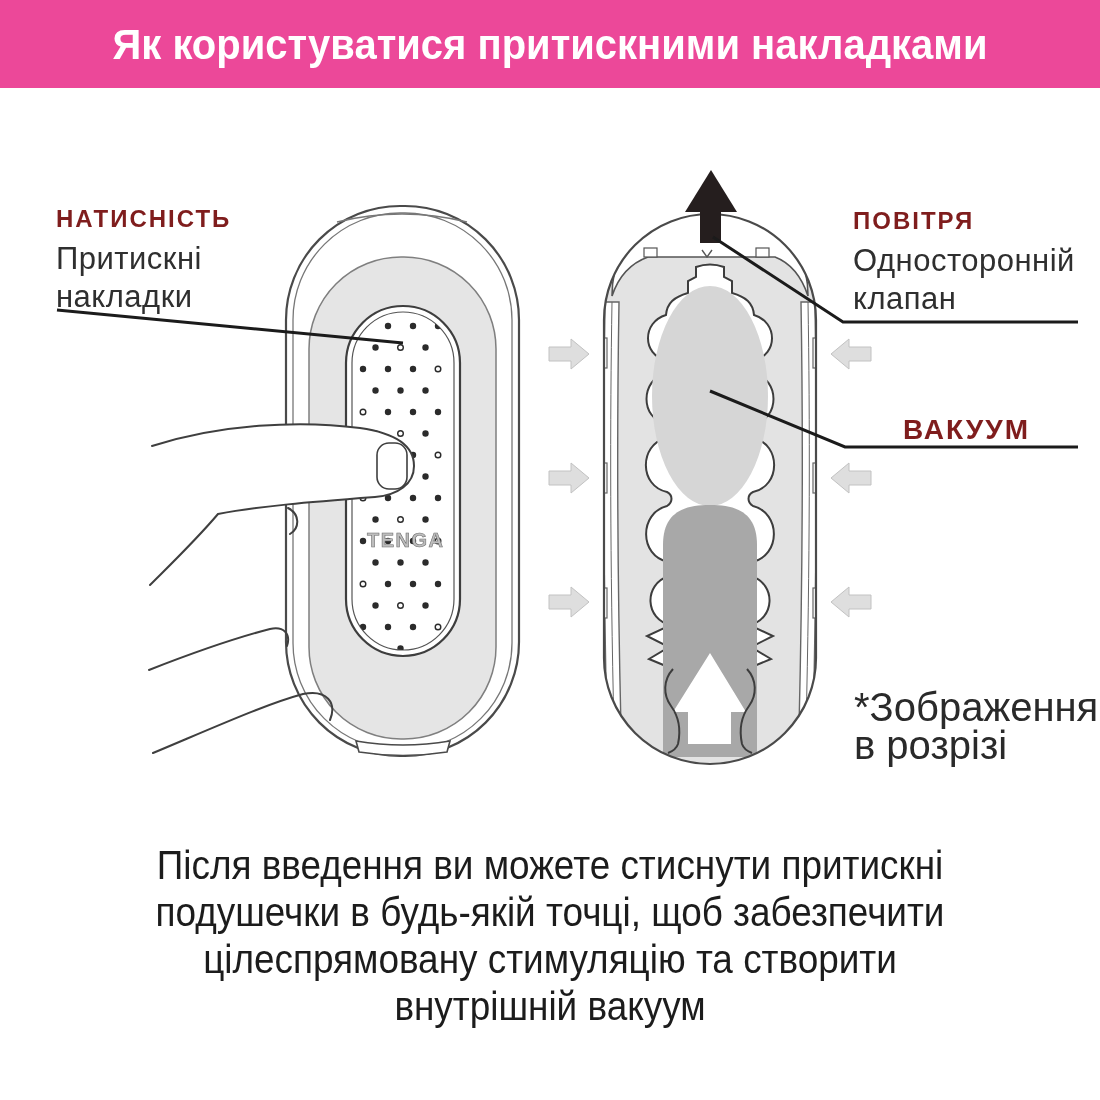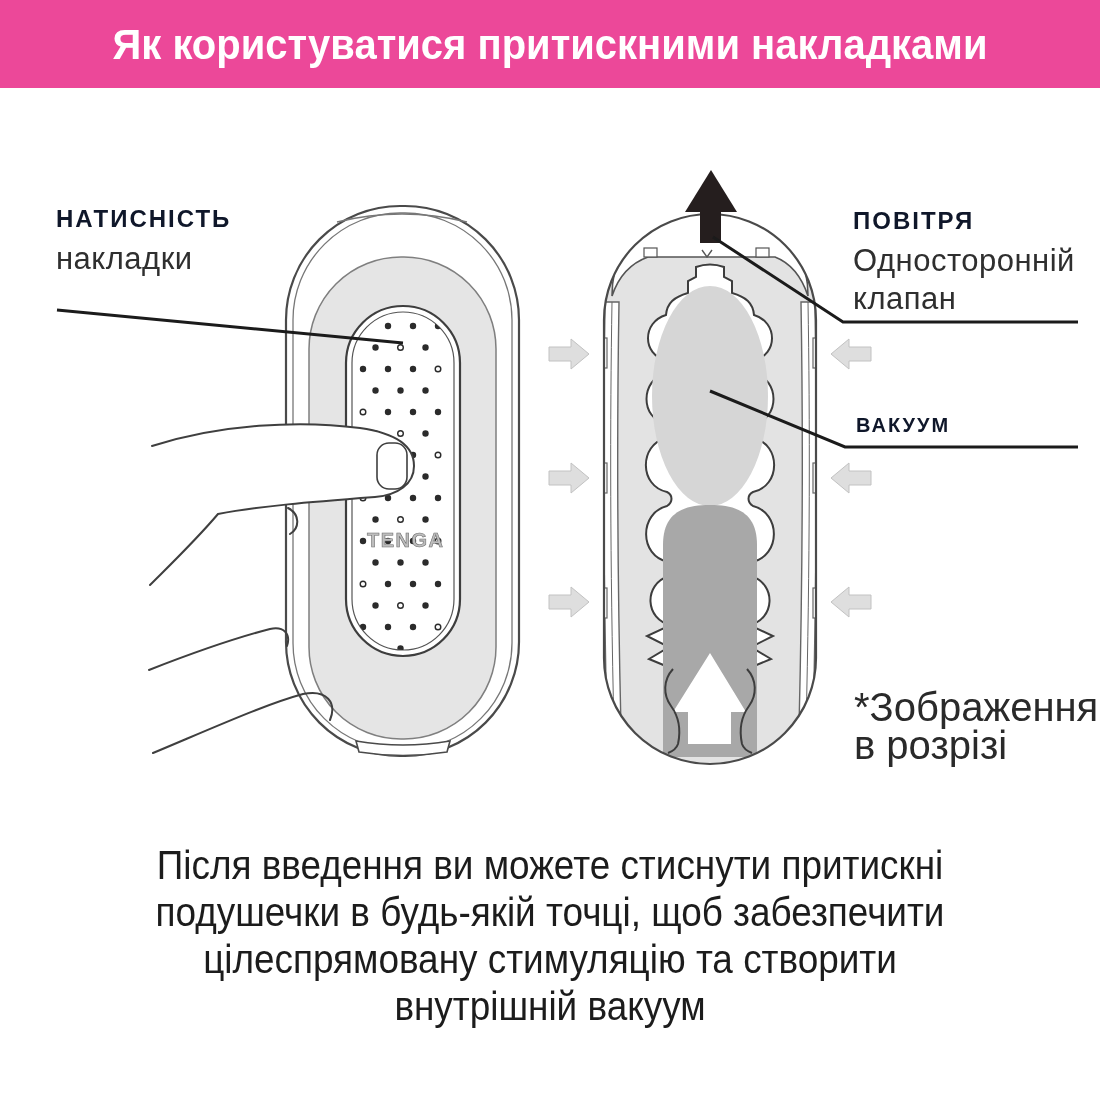--- a/index.html
+++ b/index.html
@@ -4,26 +4,26 @@
 <style>
   html,body{margin:0;padding:0;background:#fff;}
   .page{position:relative;width:1100px;height:1100px;background:#ffffff;overflow:hidden;
         font-family:"Liberation Sans","DejaVu Sans",sans-serif;}
   .banner{position:absolute;left:0;top:0;width:1100px;height:88px;background:#ec4899;}
   .banner-title{width:1100px;height:88px;line-height:88px;text-align:center;color:#ffffff;
         font-size:43px;font-weight:700;transform:scaleX(0.93);transform-origin:550px 44px;white-space:nowrap;}
   .diagram{position:absolute;left:0;top:88px;width:1100px;height:757px;}
   .diagram svg{position:absolute;left:0;top:0;}
   .callout{position:absolute;white-space:nowrap;}
-  .callout .title{font-size:24px;font-weight:700;letter-spacing:2px;color:#0f172a;margin-bottom:7px;}
+  .callout .title{font-size:24px;font-weight:700;letter-spacing:2px;color:#7f1d1d;margin-bottom:7px;}
   .callout .sub{font-size:31px;font-weight:400;letter-spacing:0.5px;color:#2f2f2f;line-height:38px;}
   .callout-pressure{left:56px;top:117px;}
   .callout-air{left:853px;top:119px;}
   .callout-vacuum{left:856px;top:326px;}
-  .callout-vacuum .title{font-size:20px;}
+  .callout-vacuum .title{font-size:28px;margin-left:47px;}
   .note{position:absolute;left:854px;top:600px;font-size:40px;color:#2a2a2a;line-height:38px;white-space:nowrap;}
   .caption{position:absolute;left:0;top:842px;width:1100px;text-align:center;color:#1c1c1c;
         font-size:41px;line-height:47px;transform:scaleX(0.9);transform-origin:550px 0;}
 </style>
 </head>
 <body>
 
 <div class="page">
 
   <div class="banner">
@@ -179,20 +179,21 @@
 
       <g stroke="#1b1b1b" stroke-width="3" fill="none">
         <path d="M57,310 L403,343"></path>
         <path d="M713,237 L843,322 L1078,322"></path>
         <path d="M710,391 L845,447 L1078,447"></path>
       </g>
     </svg>
 
     <div class="callout callout-pressure">
       <div class="title">НАТИСНІСТЬ</div>
+      <div class="sub">Притискні</div>
       <div class="sub">накладки</div>
     </div>
 
     <div class="callout callout-air">
       <div class="title">ПОВІТРЯ</div>
       <div class="sub">Односторонній</div>
       <div class="sub">клапан</div>
     </div>
 
     <div class="callout callout-vacuum">

